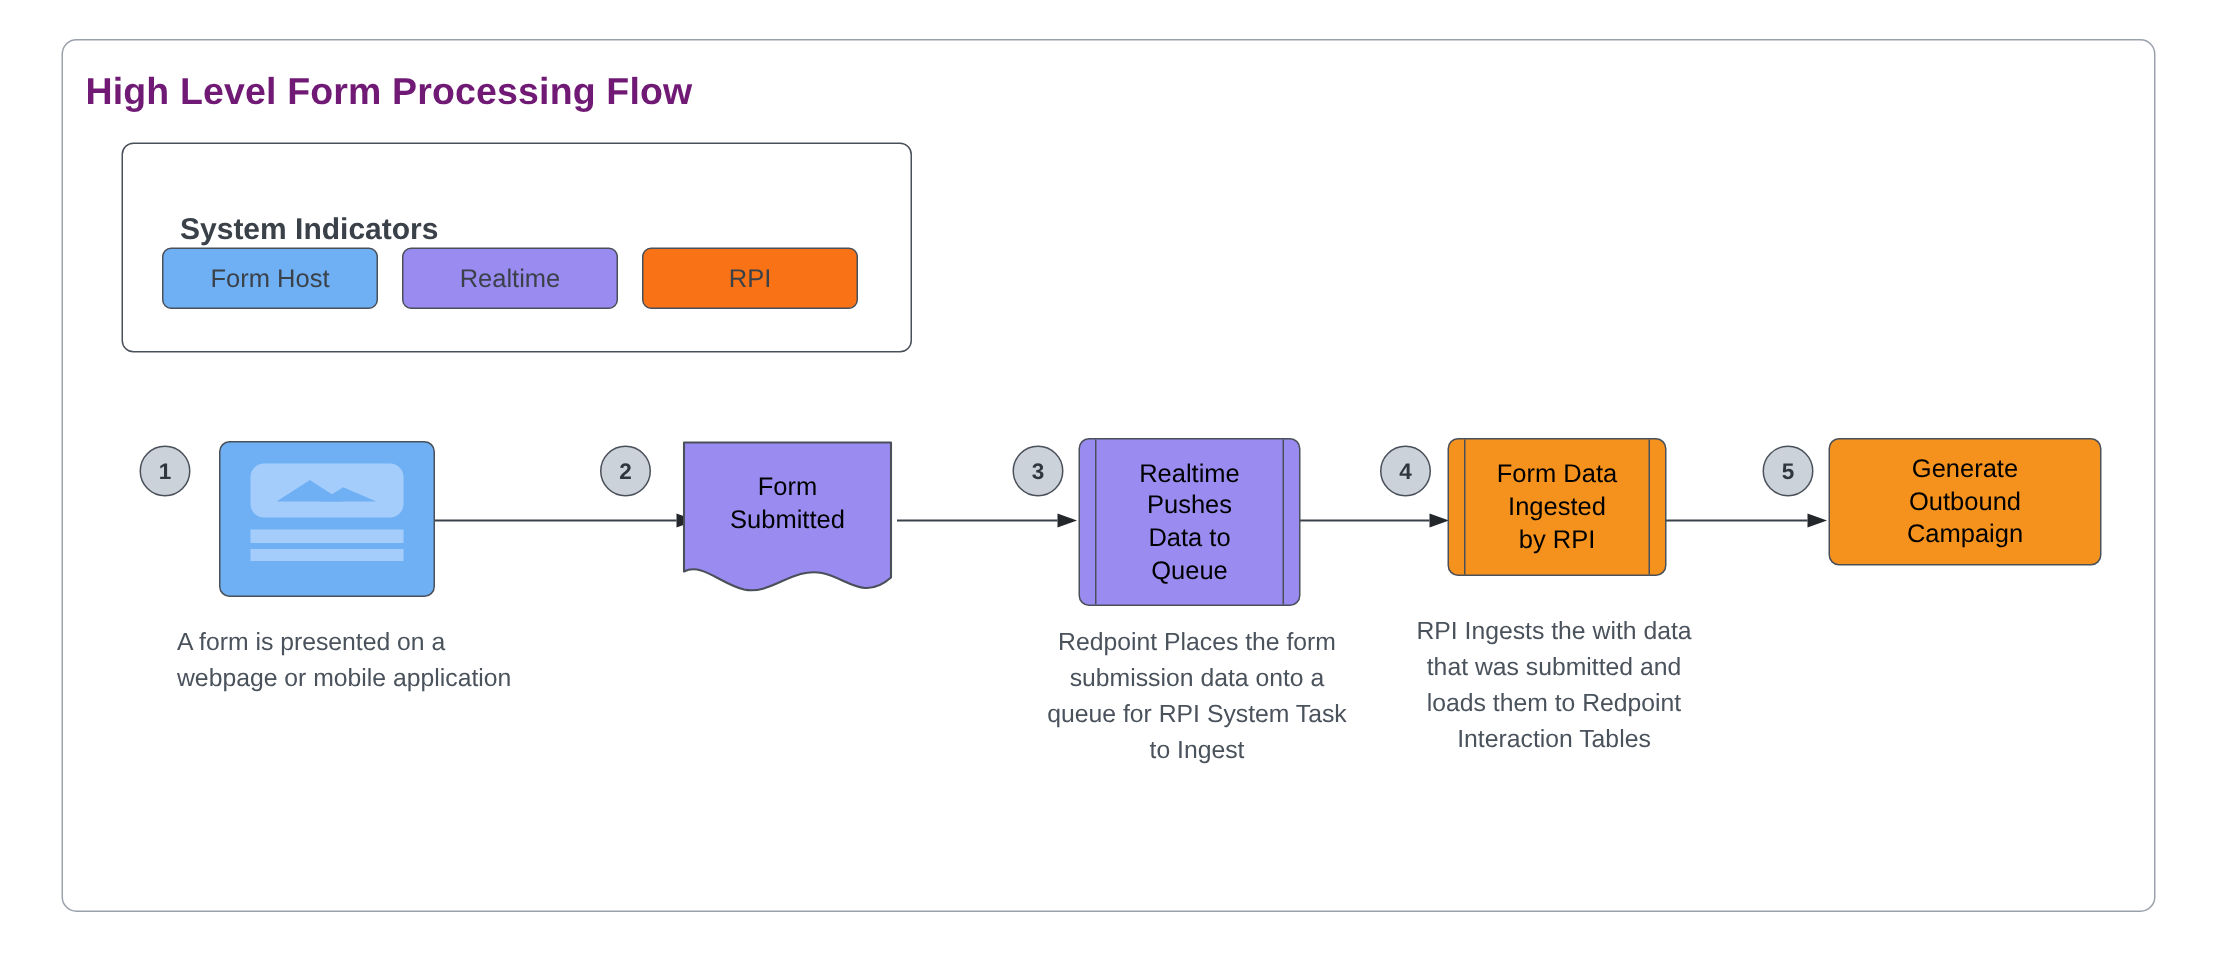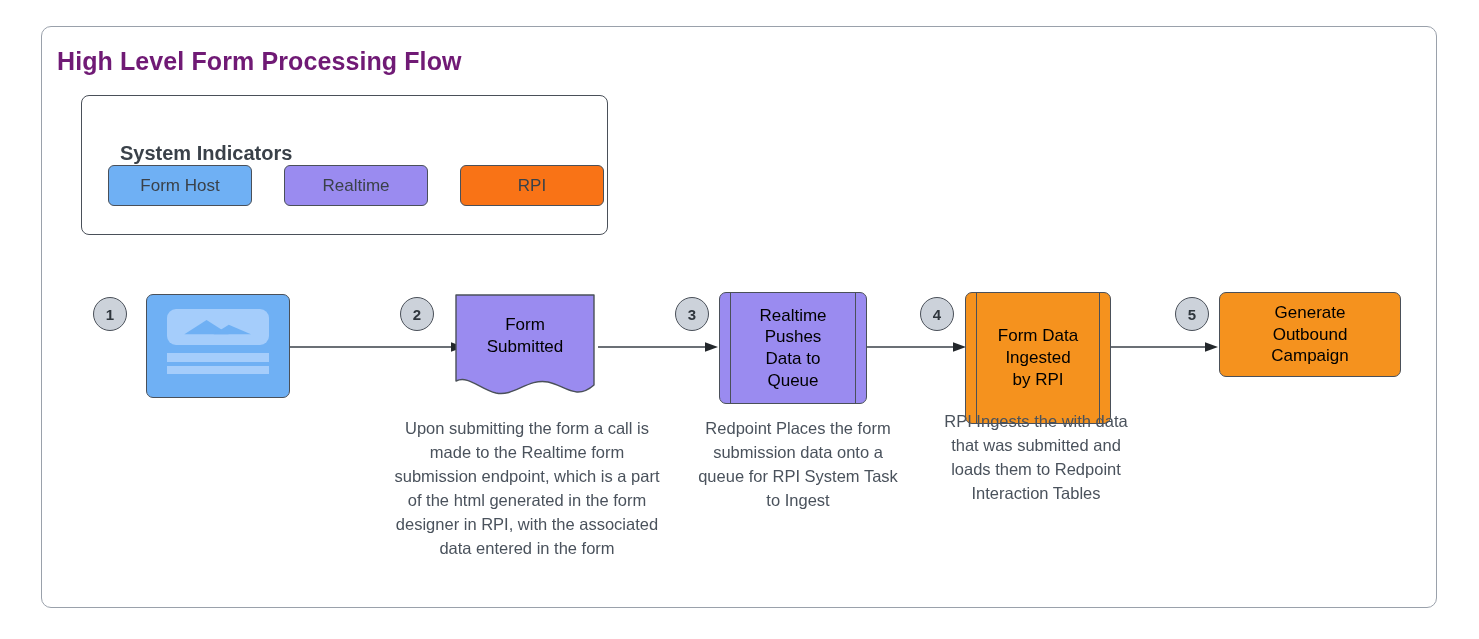--- a/index.html
+++ b/index.html
@@ -67,21 +67,21 @@
     font-weight: bold;
     color: #3a4149;
     white-space: nowrap;
     margin-top: 22px;
   }
   .legend-chips {
     position: absolute;
     left: 108px;
     top: 165px;
     display: flex;
-    gap: 32px;
+    gap: 16px;
   }
   .chip {
     width: 144px;
     height: 41px;
     border: 1.4px solid #4a5059;
     border-radius: 6px;
     box-sizing: border-box;
     display: flex;
     align-items: center;
     justify-content: center;
@@ -266,50 +266,50 @@
         <div class="pic">
           <svg class="mountain" viewBox="0 0 100 50" preserveAspectRatio="none">
             <polygon points="34,0 66,42 2,42" fill="#6fb0f4"></polygon>
             <polygon points="66,14 98,42 44,42" fill="#6fb0f4"></polygon>
           </svg>
         </div>
         <div class="line l1"></div>
         <div class="line l2"></div>
       </div>
     </div>
+    <div class="caption left" style="left:118px; top:417px; width:236px;">A form is presented on a webpage or mobile application</div>
 
     <div class="badge" style="left:400px; top:297px;">
       <span>2</span>
     </div>
     <div class="shape doc" id="shape1" style="left:452px; top:293px; width:146px; height:111px;">
       <svg class="doc-svg" viewBox="0 0 146 111" preserveAspectRatio="none">
         <path id="docpath" d="M4,2 L142,2 L142,92 C124,108 112,92 96,89 C76,85 62,104 44,100 C28,96 16,82 4,88 Z" fill="#9a8bf0" stroke="#4a5059" stroke-width="1.4" stroke-linejoin="round"></path>
       </svg>
       <div class="doc-label">Form
 Submitted</div>
     </div>
-    <div class="caption center" style="left:388px; top:417px; width:278px;">Upon submitting the form a call is made to the Realtime form submission endpoint, which is a part of the html generated in the form designer in RPI, with the associated data entered in the form</div>
 
     <div class="badge" style="left:675px; top:297px;">
       <span>3</span>
     </div>
     <div class="shape proc" id="shape2" style="left: 719px; top: 292px; width: 148px; height: 112px; background: rgb(154, 139, 240);">
       <span class="bar left"></span>
       <span class="bar right"></span>
       <span>Realtime
 Pushes
 Data to
 Queue</span>
     </div>
     <div class="caption center" style="left:694px; top:417px; width:208px;">Redpoint Places the form submission data onto a queue for RPI System Task to Ingest</div>
 
     <div class="badge" style="left:920px; top:297px;">
       <span>4</span>
     </div>
-    <div class="shape proc" id="shape3" style="left: 965px; top: 292px; width: 146px; height: 132px; background: rgb(245, 146, 30);">
+    <div class="shape proc" id="shape3" style="left: 965px; top: 292px; width: 146px; height: 92px; background: rgb(245, 146, 30);">
       <span class="bar left"></span>
       <span class="bar right"></span>
       <span>Form Data
 Ingested
 by RPI</span>
     </div>
     <div class="caption center" style="left:932px; top:410px; width:208px;">RPI Ingests the with data that was submitted and loads them to Redpoint Interaction Tables</div>
 
     <div class="badge" style="left:1175px; top:297px;">
       <span>5</span>

